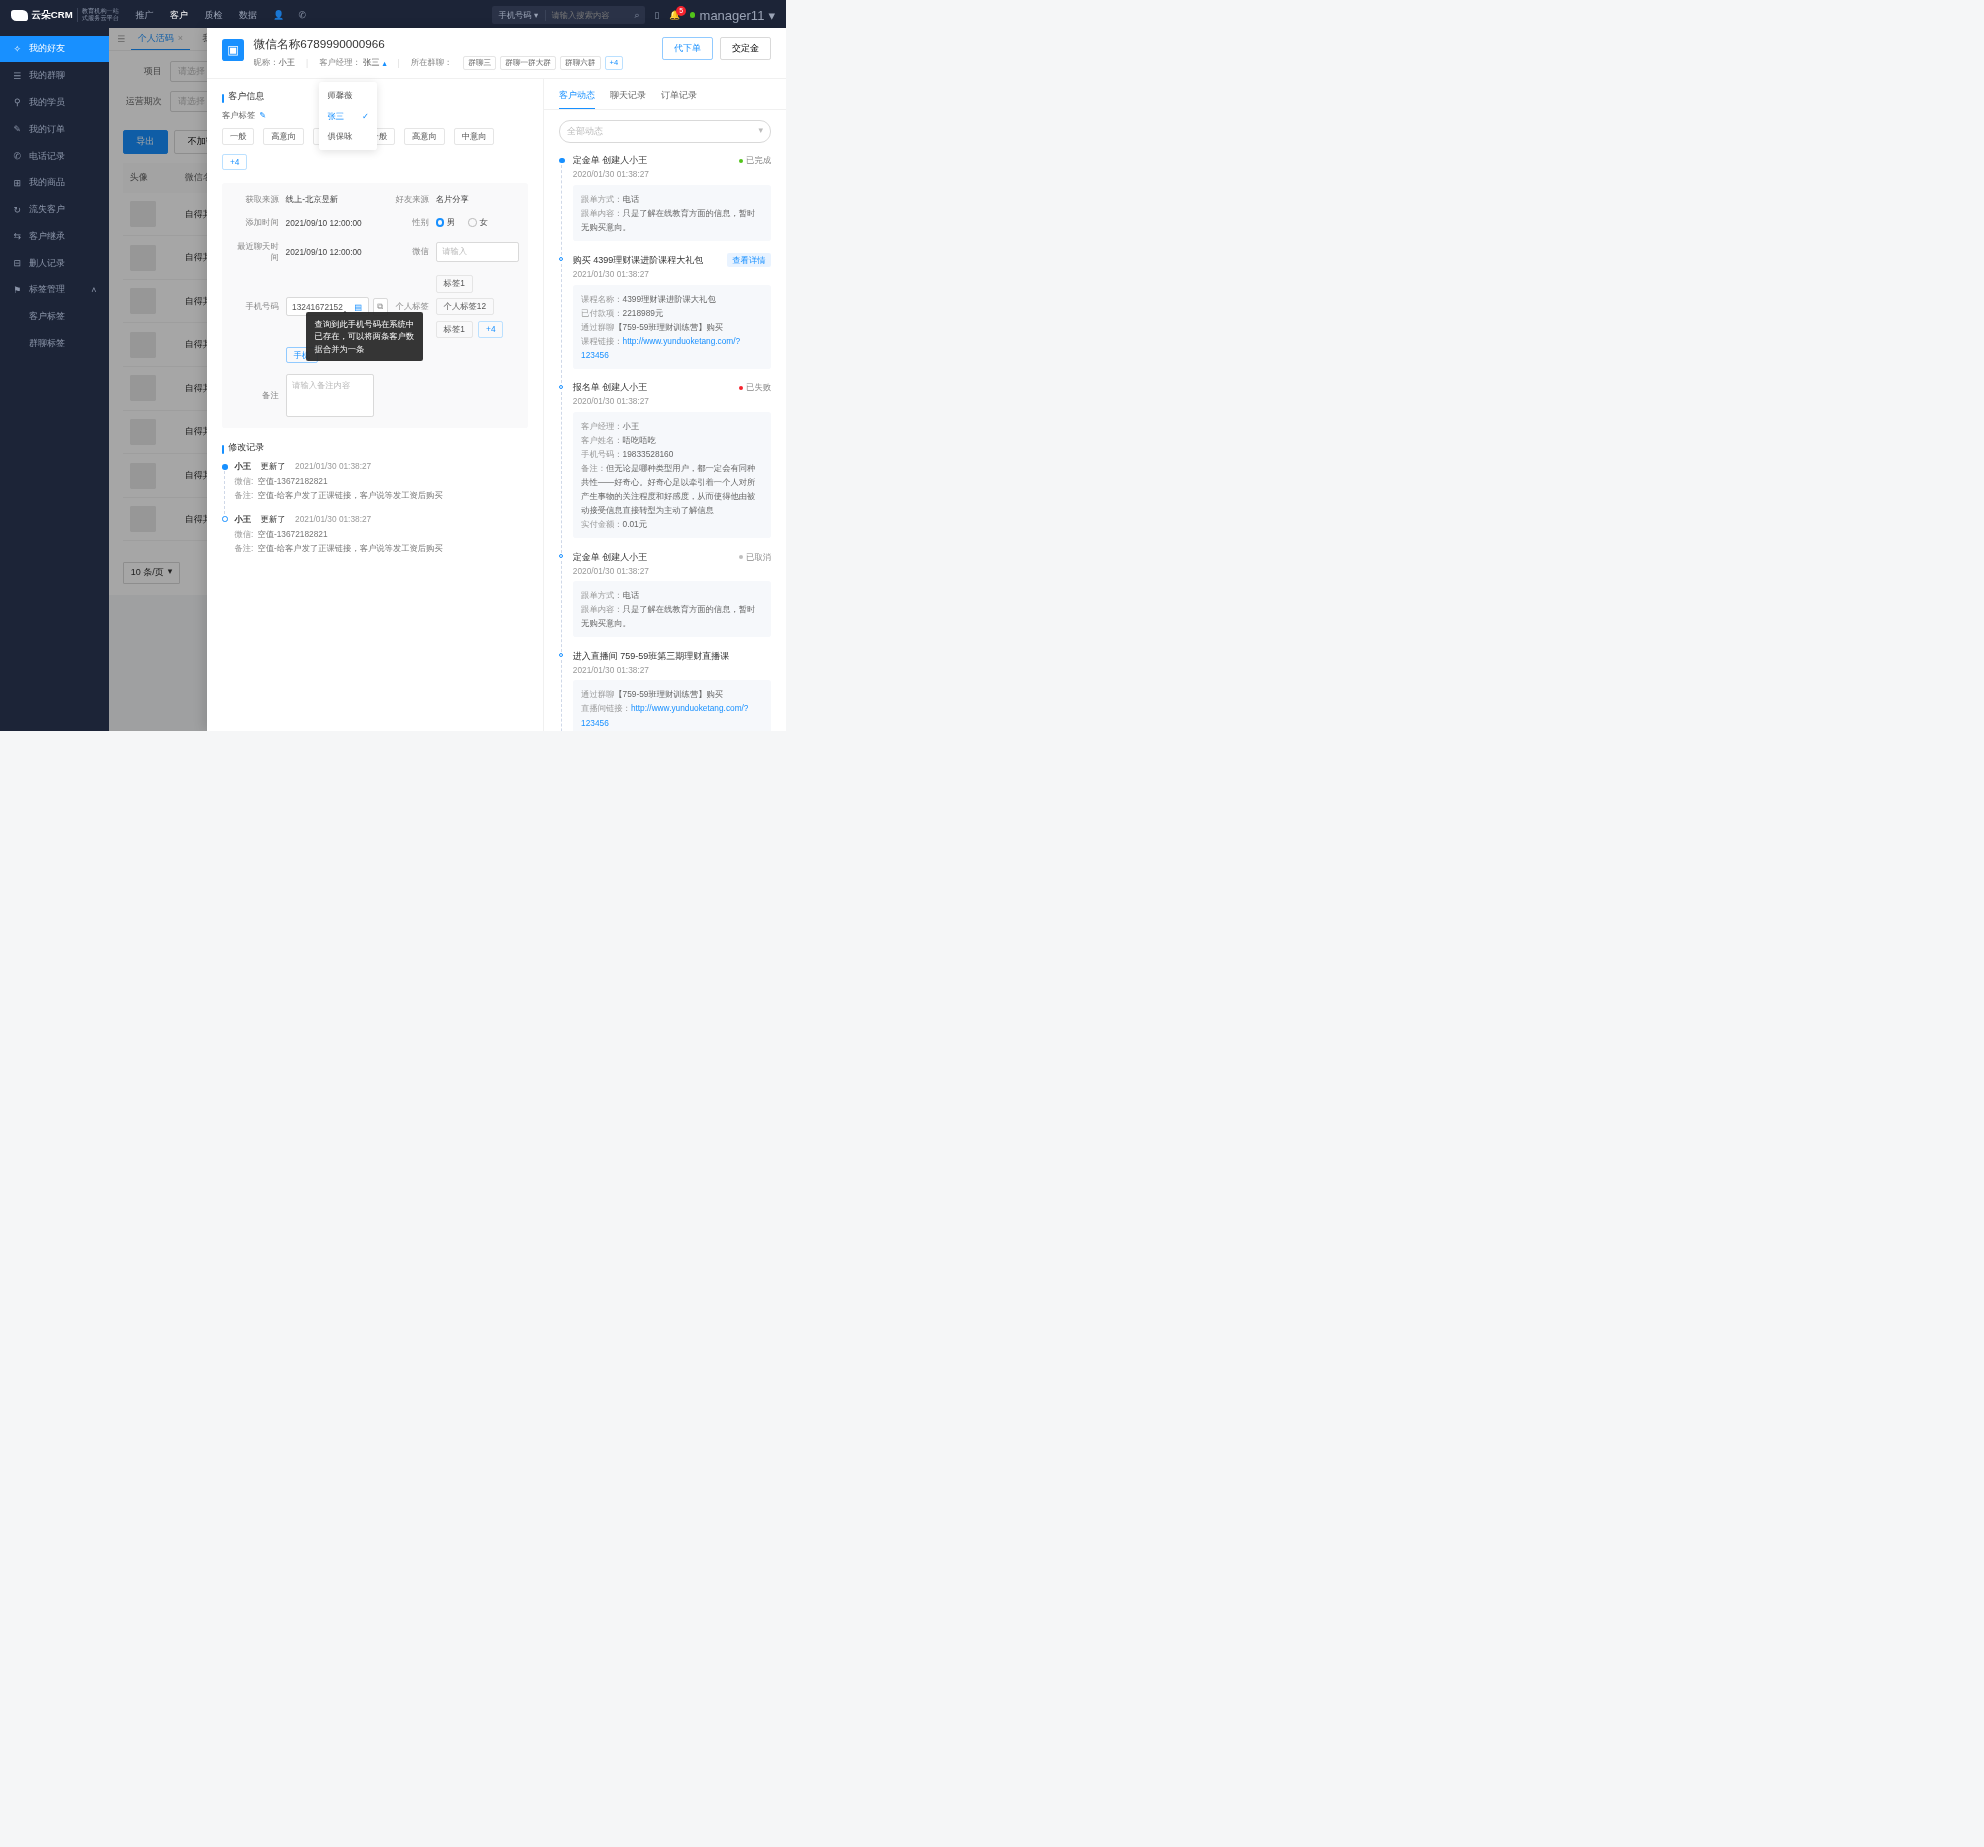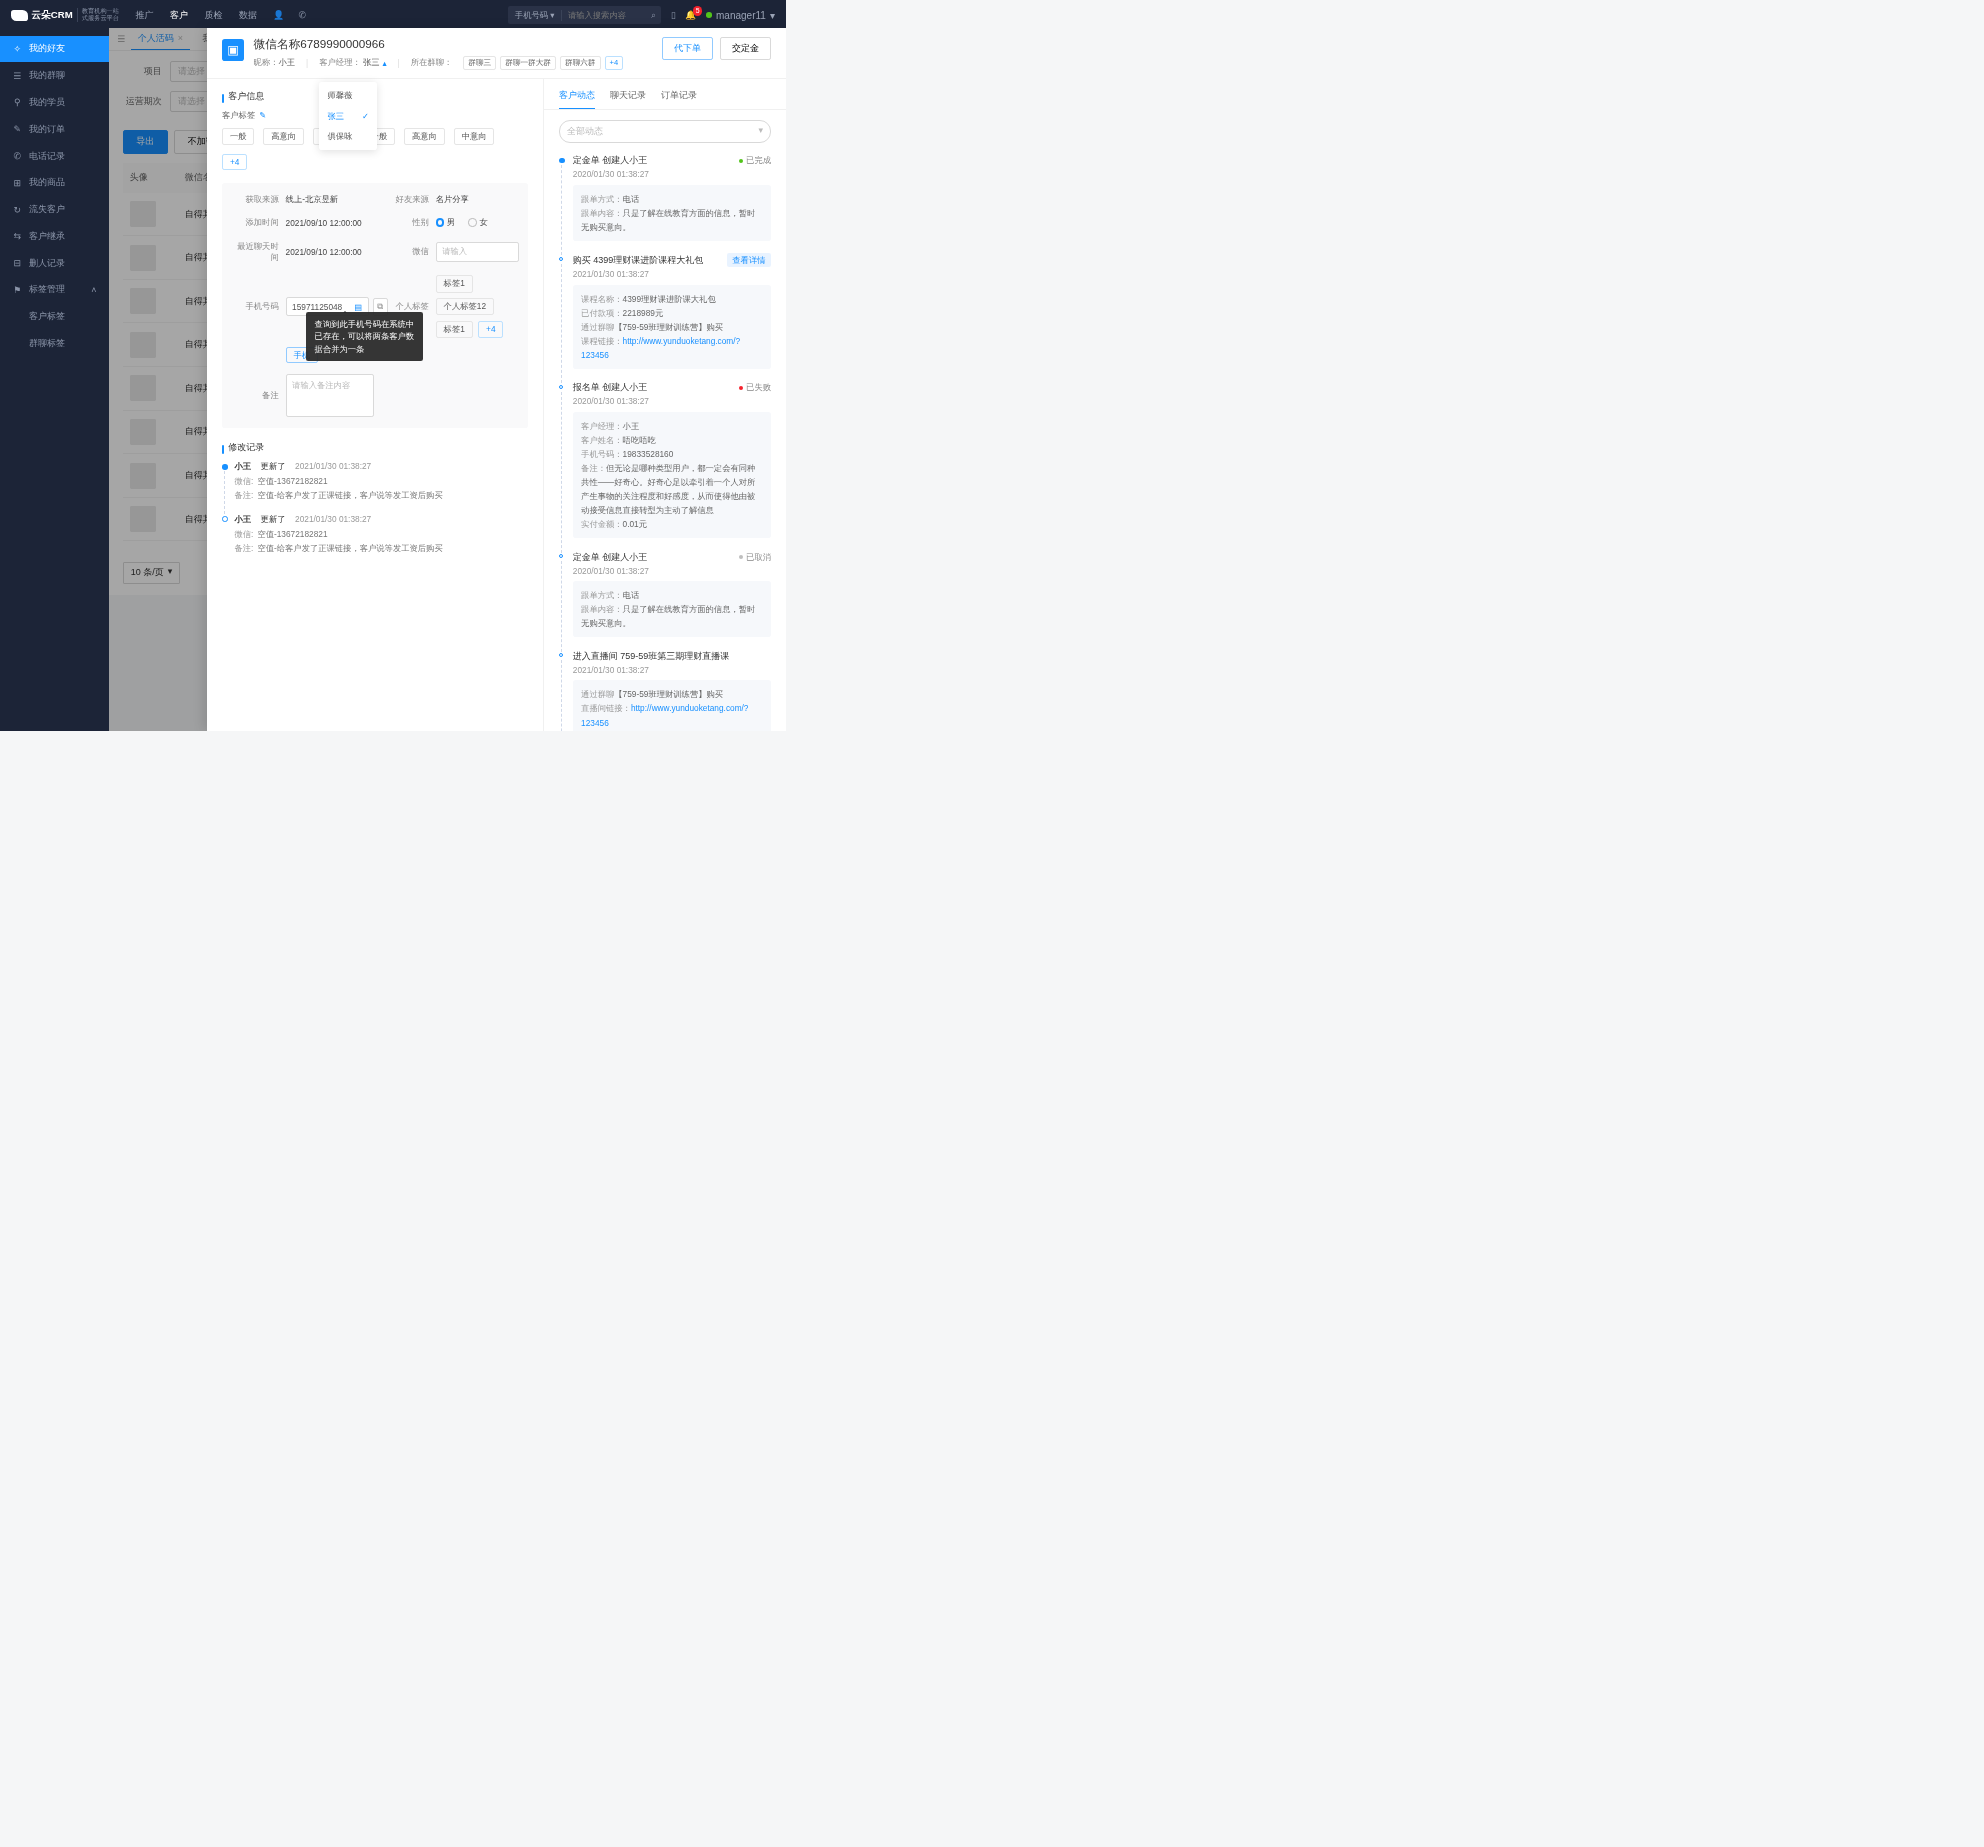--- a/index.html
+++ b/index.html
@@ -13,21 +13,21 @@
 .topnav span{cursor:pointer}
 .topnav .active{color:#fff}
 .top-icons{display:flex;gap:13.8px;margin-left:16.5px;color:#8a94a8;align-items:center}
 .top-right{margin-left:auto;display:flex;align-items:center;gap:9.6px}
 .search-grp{display:flex;align-items:center;background:#2a3247;border-radius:2.1px;height:18px}
 .search-sel{padding:0 6.9px;color:#9aa3b5;font-size:8.3px;border-right:0.7px solid #3a4358}
 .search-in{background:transparent;border:none;outline:none;color:#9aa3b5;padding:0 5.5px;width:83px;font-size:8.3px}
 .search-ic{padding:0 5.5px;color:#8a94a8}
 .badge{position:relative}
 .badge::after{content:"5";position:absolute;top:-4.1px;right:-5.5px;background:#f5222d;color:#fff;font-size:6.9px;border-radius:5.5px;padding:0 2.8px;line-height:9.6px}
-.usr{display:flex;align-items:center;gap:4.1px;color:#9aa3b5;font-size:10px}
+.usr{display:flex;align-items:center;gap:4.1px;color:#9aa3b5;font-size:13px}
 .usr-dot{width:5.5px;height:5.5px;border-radius:50%;background:#52c41a}
 .main{display:flex;height:703px}
 .sidebar{width:109px;background:#1c2437;color:#8a94a8;font-size:9px;padding-top:5.5px}
 .side-item{display:flex;align-items:center;gap:6.9px;padding:6.9px 12.4px;cursor:pointer}
 .side-item.active{background:#1890ff;color:#fff}
 .side-ic{width:9.6px;display:inline-block;text-align:center;font-size:9px}
 .side-sub{padding-left:29px}
 .overlay{position:absolute;left:109px;top:27.6px;right:0;bottom:0;background:rgba(0,0,0,.35)}
 .bgpage{position:absolute;left:109px;top:27.6px;width:677px;background:#fff}
 .tabbar{display:flex;align-items:center;border-bottom:0.7px solid #eee;padding:0 8.3px;height:23.4px;gap:5.5px;color:#666}
@@ -380,21 +380,21 @@
     </div>
     <div class="ilab">最近聊天时间</div>
           <div class="ival">2021/09/10 12:00:00</div>
     <div class="ilab">微信</div>
           <div class="ival">
             <div class="txtin">请输入</div>
           </div>
     <div class="ilab">手机号码</div>
     <div class="ival phone-wrap">
      <div class="phone-in">
-              <span>15971125048</span>
+              <span>13241672152</span>
               <span style="color:#1890ff">▤</span>
             </div>
      <span class="sqic">⧉</span>
      <div class="tip">查询到此手机号码在系统中已存在，可以将两条客户数据合并为一条</div>
     </div>
     <div class="ilab">个人标签</div>
     <div class="ival">
             <div class="ptlist" id="ptags">
               <span class="ptag">标签1</span>
               <span class="ptag">个人标签12</span>

